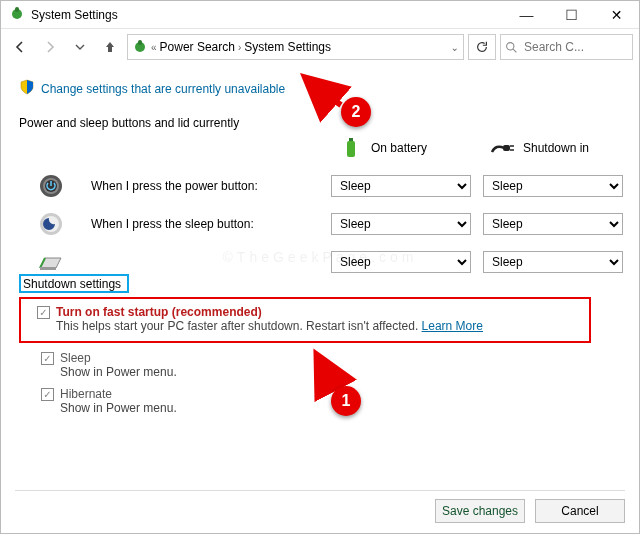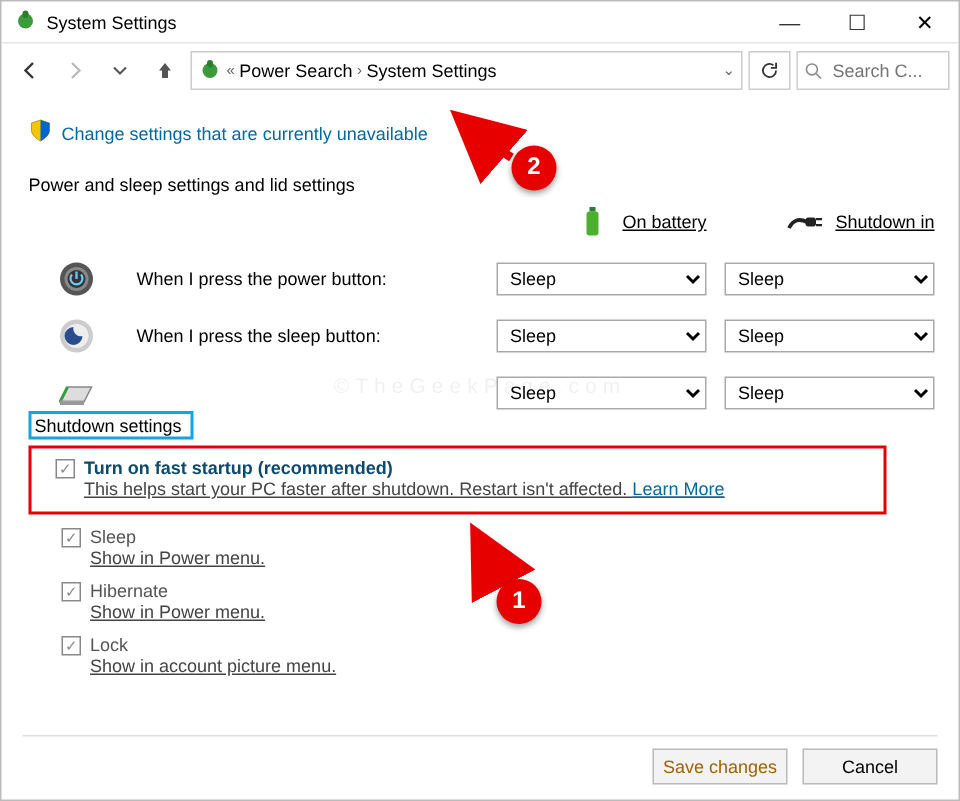--- a/index.html
+++ b/index.html
@@ -56,40 +56,40 @@
     padding:0 4px;
     gap:3px;
     font-size:12px;
   }
   .breadcrumb .sep { color:#666; font-size:10px; }
   .refreshbtn {
     width:28px; height:26px; border:1px solid #ccc;
     display:flex; align-items:center; justify-content:center;
   }
   .searchbox {
-    width:102px; height:26px; border:1px solid #ccc;
+    width:133px; height:26px; border:1px solid #ccc;
     display:flex; align-items:center; padding:0 4px; gap:4px;
     color:#888;
   }
   .searchbox input { border:none; outline:none; width:70px; font-size:12px; color:#555;}
   
   .content { padding: 8px 14px 0 18px; position:relative; }
   .link { color:#0369a1; }
   .link.under { text-decoration:underline; }
   .changeline { display:flex; align-items:center; gap:6px; margin-top:6px;}
   .section-hdr { margin-top:18px; margin-bottom:6px; }
   .cols {
     display:grid;
     grid-template-columns: 300px 140px 140px;
     column-gap:12px;
     align-items:center;
     row-gap:14px;
     margin-top:6px;
   }
-  .colhdr { display:flex; align-items:center; gap:6px; justify-content:flex-end; padding-left:6px;text-decoration:underline;}
+  .colhdr { display:flex; align-items:center; gap:6px; justify-content:flex-start; padding-left:6px;}
   .rowlbl { display:flex; align-items:center; gap:26px; padding-left:18px;}
   select.combo {
     width:100%; height:22px; border:1px solid #aaa; background:#fff;
     font-size:12px; padding-left:4px;
   }
   .iconbox { width:28px; height:24px; display:flex; align-items:center; justify-content:center;}
   
   .shutdown-title {
     display:inline-block;
     border:2px solid #0ea5e9;
@@ -99,37 +99,37 @@
     border:2px solid #e60000;
     margin-top:4px;
     padding:4px 8px 8px 8px;
     width:572px;
   }
   .chk-row { display:flex; align-items:flex-start; gap:6px; margin-top:8px; padding-left:22px;}
   .chk-row.first { margin-top:2px; padding-left:8px;}
   .chk { width:13px; height:13px; border:1px solid #888; display:inline-flex; align-items:center; justify-content:center; font-size:10px; color:#888; background:#fff; margin-top:1px; flex-shrink:0;}
   .chk.checked::before { content:"✓"; }
   .chk-body { display:flex; flex-direction:column; }
-  .chk-title { color:#0c4a6e; font-weight:bold;}
+  .chk-title { color:#b91c1c; font-weight:bold;}
   .chk-title.normal { font-weight:normal; color:#555;}
-  .chk-desc { color:#444;text-decoration:underline; }
+  .chk-desc { color:#444; }
   
   .btnbar {
     position:absolute; bottom:10px; right:14px; left:14px;
     border-top:1px solid #ddd;
     padding-top:8px;
     display:flex; justify-content:flex-end; gap:10px;
   }
   .btn {
     min-width:90px; height:24px;
     border:1px solid #bbb; background:#f3f3f3;
     display:flex; align-items:center; justify-content:center;
     font-size:12px;
   }
-  .btn.disabled { color:#a16207; }
+  .btn.disabled { color:#14532d; }
   
   .badge {
     position:absolute;
     width:30px; height:30px; border-radius:50%;
     background:#e60000; color:#fff; font-weight:bold; font-size:16px;
     display:flex; align-items:center; justify-content:center;
     box-shadow:0 2px 4px rgba(0,0,0,.4);
   }
   .arrow { position:absolute; }
   .arrow svg { overflow:visible; }
@@ -212,21 +212,21 @@
   <div class="changeline">
     <span>
       <svg width="16" height="16">
           <path d="M8 1 L14 3 V8 C14 12 8 15 8 15 C8 15 2 12 2 8 V3 Z" fill="#f3c600" stroke="#b57f00" stroke-width="0.5"></path>
           <path d="M8 1 L14 3 V8 C14 12 8 15 8 15 Z" fill="#0066cc"></path>
         </svg>
     </span>
     <span class="link">Change settings that are currently unavailable</span>
   </div>
 
-  <div class="section-hdr">Power and sleep settings and lid settings</div>
+  <div class="section-hdr">Power and sleep buttons and lid currently</div>
 
   <div class="cols">
     <div></div>
     <div class="colhdr">
       <span class="iconbox">
         <svg width="16" height="22">
             <rect x="4" y="4" width="8" height="16" rx="2" fill="#4caf2e"></rect>
             <rect x="6" y="1" width="4" height="3" fill="#2e7a2e"></rect>
           </svg>
       </span>
@@ -307,27 +307,20 @@
       <span class="chk-desc">Show in Power menu.</span>
     </div>
   </div>
   <div class="chk-row">
     <span class="chk checked"></span>
     <div class="chk-body">
       <span class="chk-title normal">Hibernate</span>
       <span class="chk-desc">Show in Power menu.</span>
     </div>
   </div>
-  <div class="chk-row">
-    <span class="chk checked"></span>
-    <div class="chk-body">
-      <span class="chk-title normal">Lock</span>
-      <span class="chk-desc">Show in account picture menu.</span>
-    </div>
-  </div>
 
 </div>
 
 <div class="btnbar">
   <div class="btn disabled">Save changes</div>
   <div class="btn">Cancel</div>
 </div>
 
 <div class="watermark">©TheGeekPage.com</div>
 

